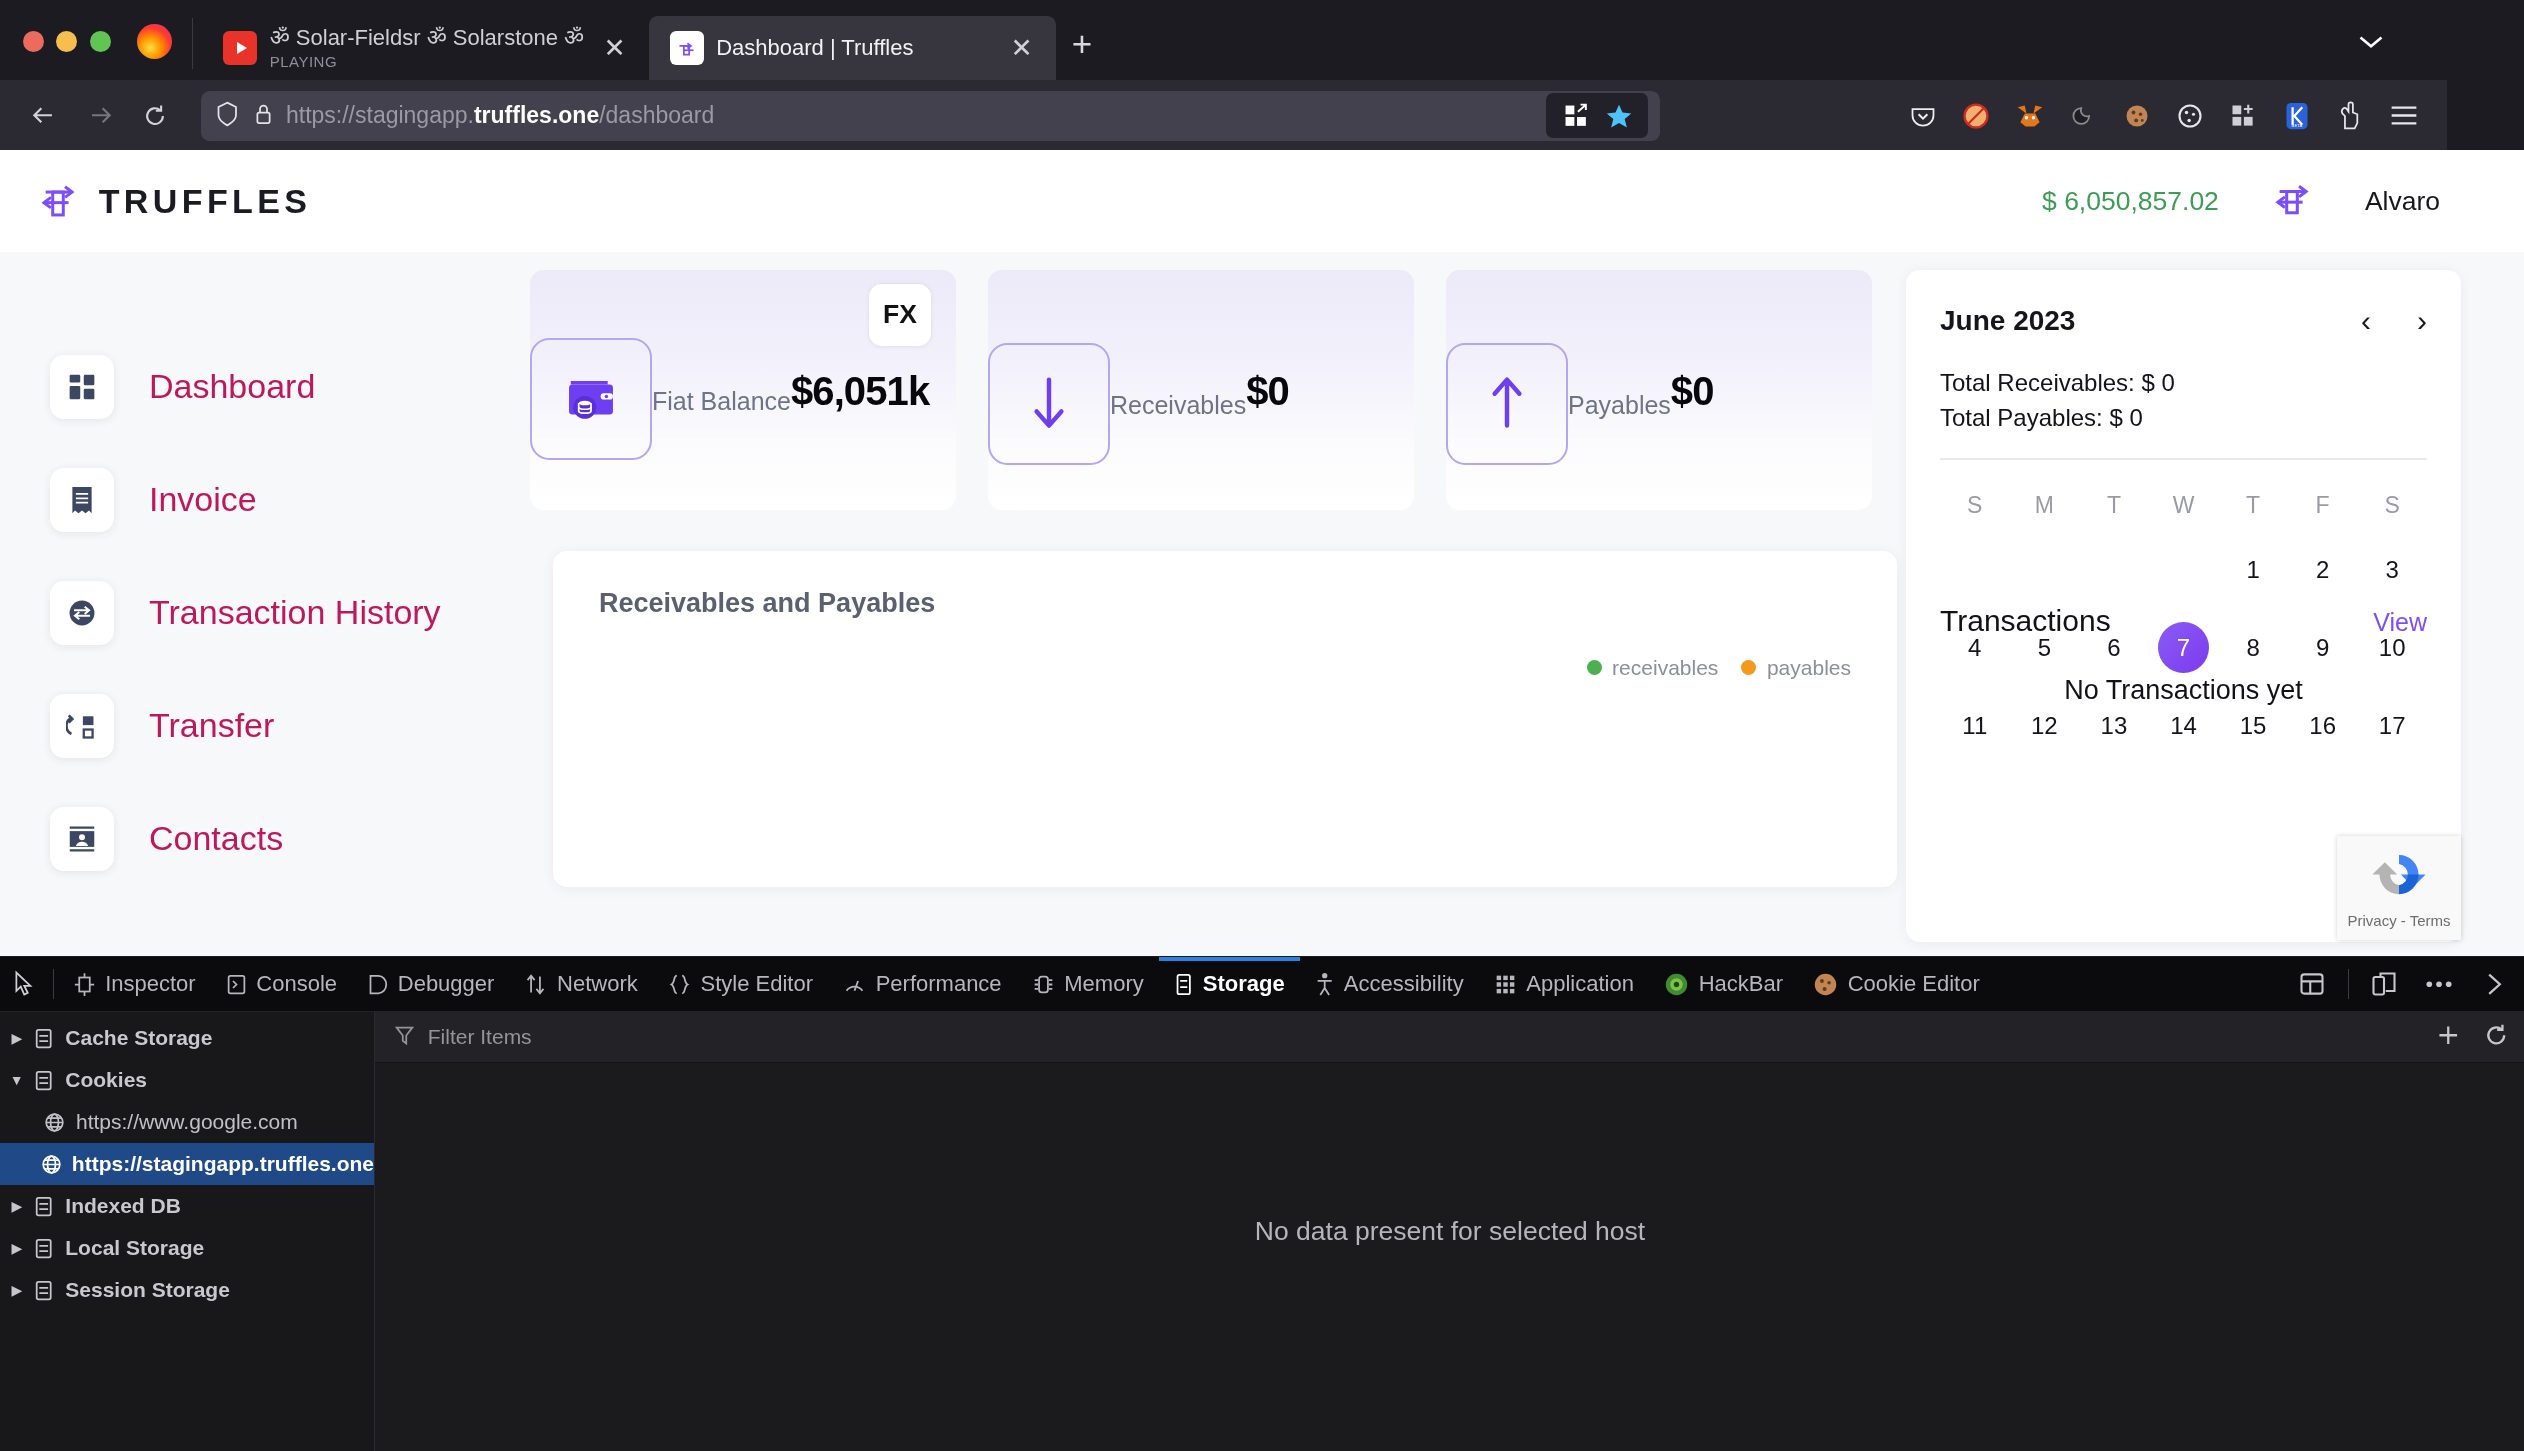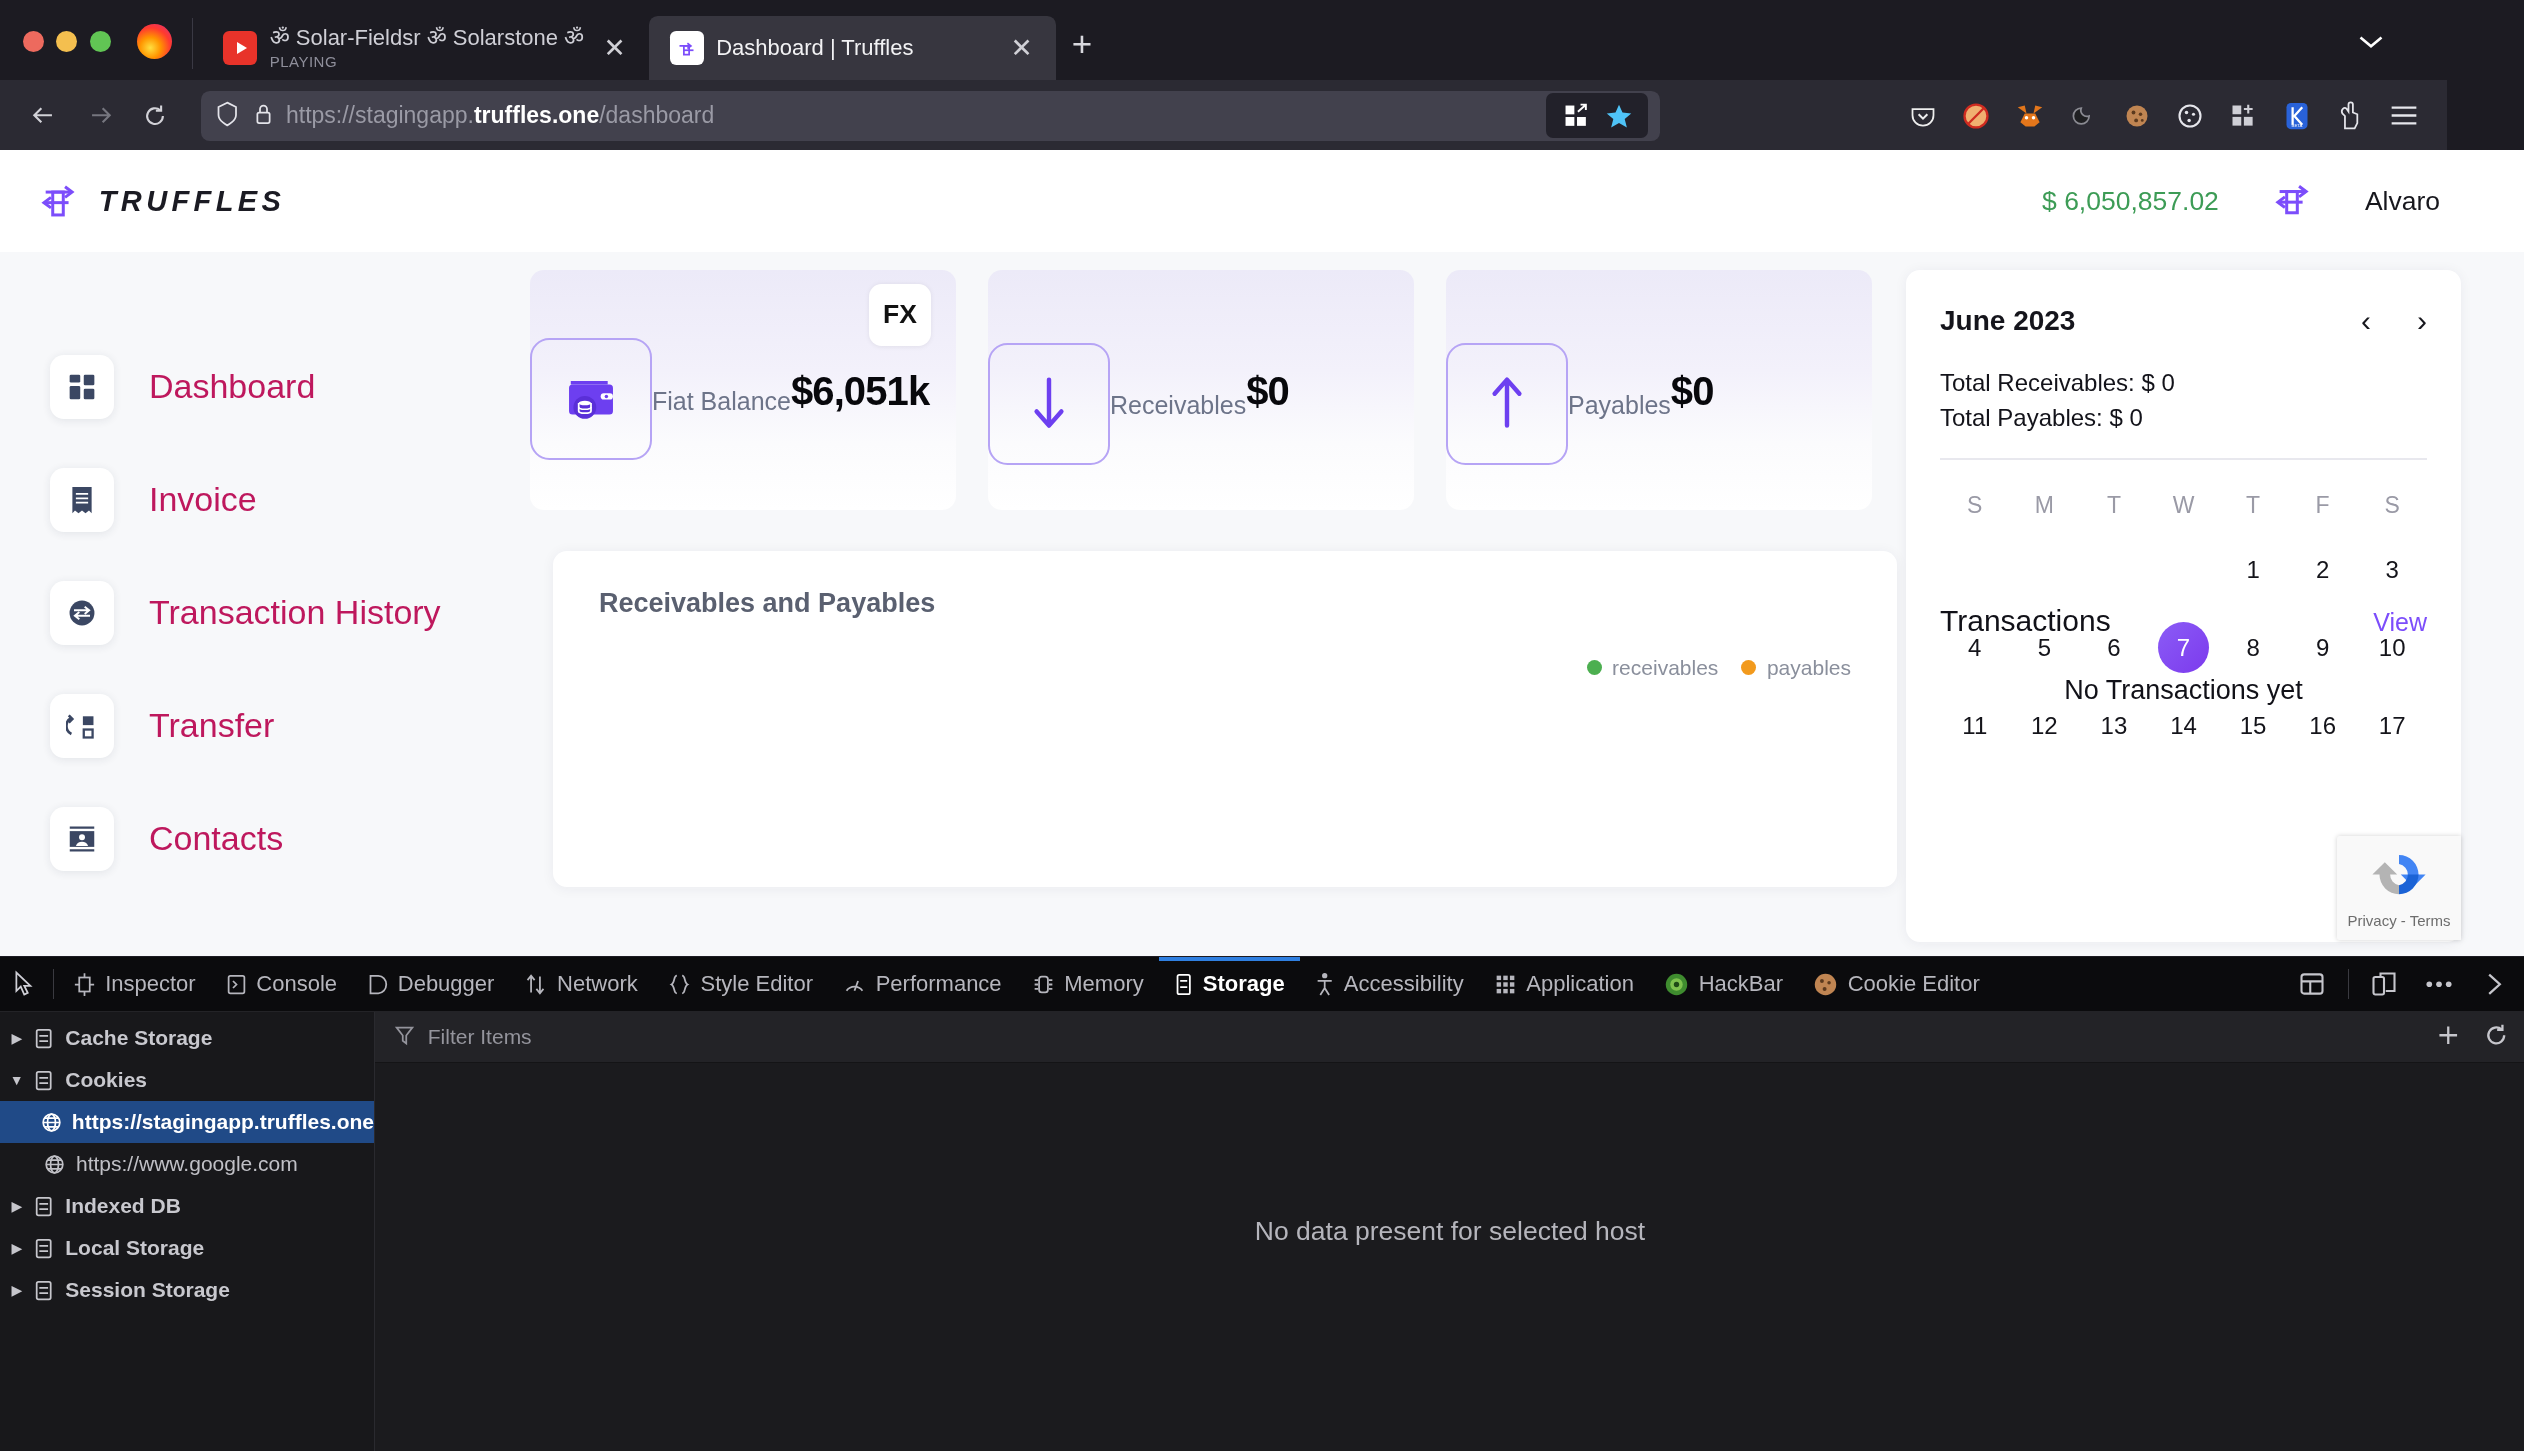--- a/index.html
+++ b/index.html
@@ -74,21 +74,21 @@
   .tbicon { width: 34px; height: 34px; display: flex; align-items: center; justify-content: center; cursor: pointer;}
 
   
   .page { position: absolute; top: 150px; left: 0; width: 2525px; height: 806px;
      background: #f7f8fa; overflow: hidden; }
   .apphdr {
     height: 102px; background: #fff; display: flex; align-items: center;
     padding: 0 85px 0 35px;
   }
   .logo-wrap { display: flex; align-items: center; gap: 17.7px; }
-  .brand { font-size: 29px; font-weight: 700; letter-spacing: 4.4px; color: #1b1b23; font-style: italic; }
+  .brand { font-size: 34px; font-weight: 700; letter-spacing: 4.4px; color: #1b1b23; }
   .hdr-right { margin-left: auto; display: flex; align-items: center; gap: 50px; }
   .balance { font-size: 26.5px; color: #3d9c56; font-weight: 400; }
   .username { font-size: 26.5px; color: #17171d; }
 
   .body { display: flex; height: 705px; }
   .sidebar { width: 530px; padding: 78px 0 0 50px; }
   .navitem { display: flex; align-items: center; gap: 35px; height: 113px; cursor: pointer; }
   .navicon {
     width: 64px; height: 64px; background: #fff; border-radius: 14px;
     box-shadow: 0 1.8px 8.8px rgba(30,40,70,.09);
@@ -733,40 +733,40 @@
           <span class="tr-twisty">▼</span>
           <span class="tr-icon">
             <svg width="19.4" height="21" viewBox="0 0 22 24">
                 <rect x="3" y="2" width="16" height="20" rx="2" stroke="#c6c6cc" stroke-width="2" fill="none"></rect>
                 <path d="M6 9 H16 M6 15 H16" stroke="#c6c6cc" stroke-width="2"></path>
               </svg>
           </span>
           <span class="tr-label">Cookies</span>
         </div>
 
+        <div class="tr-row child">
+          <span class="tr-icon">
+            <svg width="21" height="21" viewBox="0 0 24 24">
+                <circle cx="12" cy="12" r="9.5" stroke="#c0c0c6" stroke-width="2" fill="none"></circle>
+                <ellipse cx="12" cy="12" rx="4.5" ry="9.5" stroke="#c0c0c6" stroke-width="2" fill="none"></ellipse>
+                <path d="M2.5 12 H21.5 M4 7 H20 M4 17 H20" stroke="#c0c0c6" stroke-width="1.8"></path>
+              </svg>
+          </span>
+          <span class="tr-label">https://www.google.com</span>
+        </div>
+
         <div class="tr-row child sel">
           <span class="tr-icon">
             <svg width="21" height="21" viewBox="0 0 24 24">
                 <circle cx="12" cy="12" r="9.5" stroke="#ffffff" stroke-width="2" fill="none"></circle>
                 <ellipse cx="12" cy="12" rx="4.5" ry="9.5" stroke="#ffffff" stroke-width="2" fill="none"></ellipse>
                 <path d="M2.5 12 H21.5 M4 7 H20 M4 17 H20" stroke="#ffffff" stroke-width="1.8"></path>
               </svg>
           </span>
           <span class="tr-label">https://stagingapp.truffles.one</span>
-        </div>
-
-        <div class="tr-row child">
-          <span class="tr-icon">
-            <svg width="21" height="21" viewBox="0 0 24 24">
-                <circle cx="12" cy="12" r="9.5" stroke="#c0c0c6" stroke-width="2" fill="none"></circle>
-                <ellipse cx="12" cy="12" rx="4.5" ry="9.5" stroke="#c0c0c6" stroke-width="2" fill="none"></ellipse>
-                <path d="M2.5 12 H21.5 M4 7 H20 M4 17 H20" stroke="#c0c0c6" stroke-width="1.8"></path>
-              </svg>
-          </span>
-          <span class="tr-label">https://www.google.com</span>
         </div>
 
         <div class="tr-row">
           <span class="tr-twisty">▶</span>
           <span class="tr-icon">
             <svg width="19.4" height="21" viewBox="0 0 22 24">
                 <rect x="3" y="2" width="16" height="20" rx="2" stroke="#c6c6cc" stroke-width="2" fill="none"></rect>
                 <path d="M6 9 H16 M6 15 H16" stroke="#c6c6cc" stroke-width="2"></path>
               </svg>
           </span>

